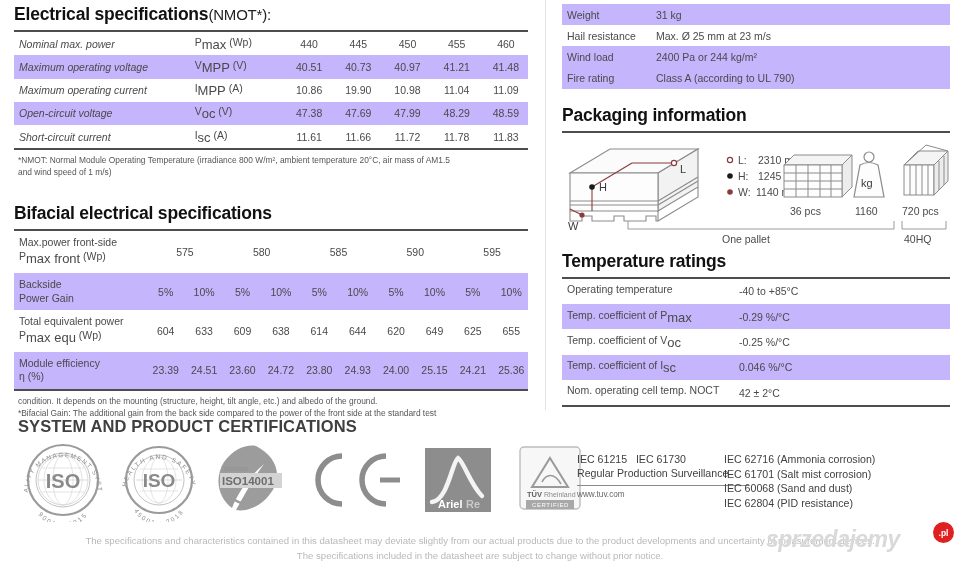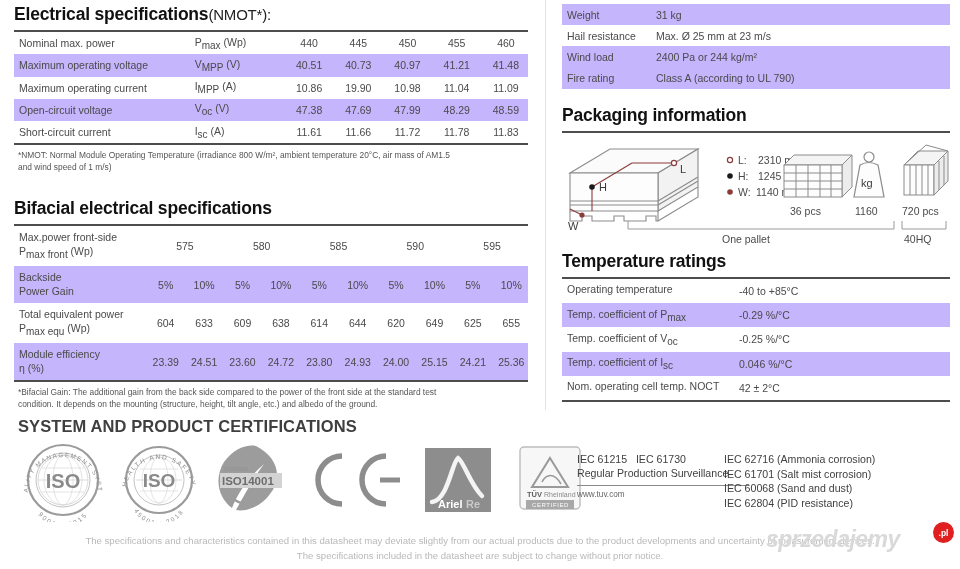--- a/index.html
+++ b/index.html
@@ -26,25 +26,25 @@
   }
   h2.sec .light { font-weight:normal; font-size:15px; color:#222; }
 
   
   table.dt { width:100%; border-collapse:collapse; font-size:10.5px; }
   table.dt td { padding:3px 0 3px 5px; color:#4a4a4a; vertical-align:middle; }
   tr.alt td { background:#c4b5fd; }
   .lbl  { white-space:nowrap; }
   .sym  { white-space:nowrap; }
   .num  { text-align:center; white-space:nowrap; }
-  sub { font-size:10px; }
+  sub { font-size:13px; }
   .tbl-wrap { border-top:2px solid #4d4d4d; border-bottom:2px solid #4d4d4d; }
 
   
-  #elec-table td.lbl { width:175px; }
+  #elec-table td.lbl { width:175px;font-style:italic; }
   #elec-table td.sym { width:92px; }
   #elec-table td.num { width:49px; }
   #elec-table tr td { padding-top:3.6px; padding-bottom:3.6px; }
 
   
   .note { font-size:8.4px; line-height:1.42; color:#555; margin:5px 0 0 4px; }
 
   
   #bifa-table td.lbl { width:130px; line-height:1.3; }
   #bifa-table td.num { width:38.4px; }
@@ -229,22 +229,22 @@
             <td class="num">24.00</td>
             <td class="num">25.15</td>
             <td class="num">24.21</td>
             <td class="num">25.36</td>
           </tr>
         </tbody>
       </table>
     </div>
 
     <div class="note">
+      <div>condition. It depends on the mounting (structure, height, tilt angle, etc.) and albedo of the ground.</div>
       <div>*Bifacial Gain: The additional gain from the back side compared to the power of the front side at the standard test</div>
-      <div>condition. It depends on the mounting (structure, height, tilt angle, etc.) and albedo of the ground.</div>
     </div>
   </div>
 
   <div class="col-right">
 
     <table class="dt" id="mech-table">
       <tbody>
         <tr class="alt">
           <td class="lbl">Weight</td>
           <td class="val">31 kg</td>

